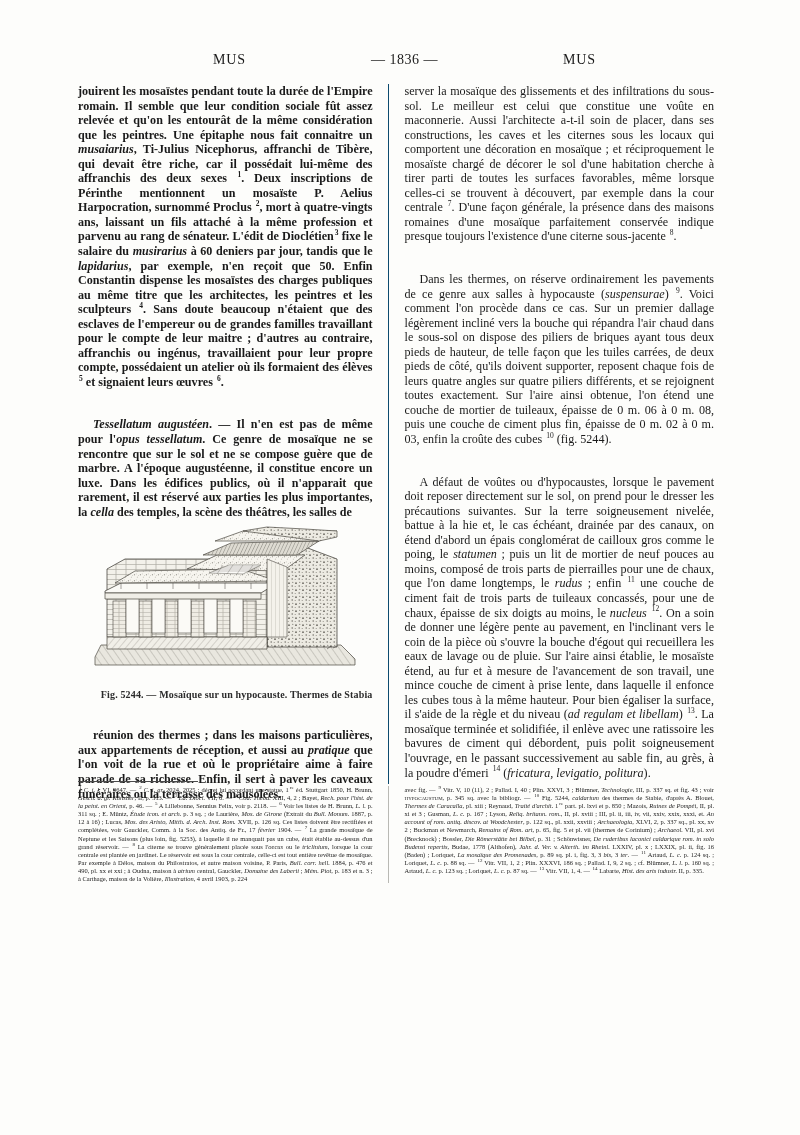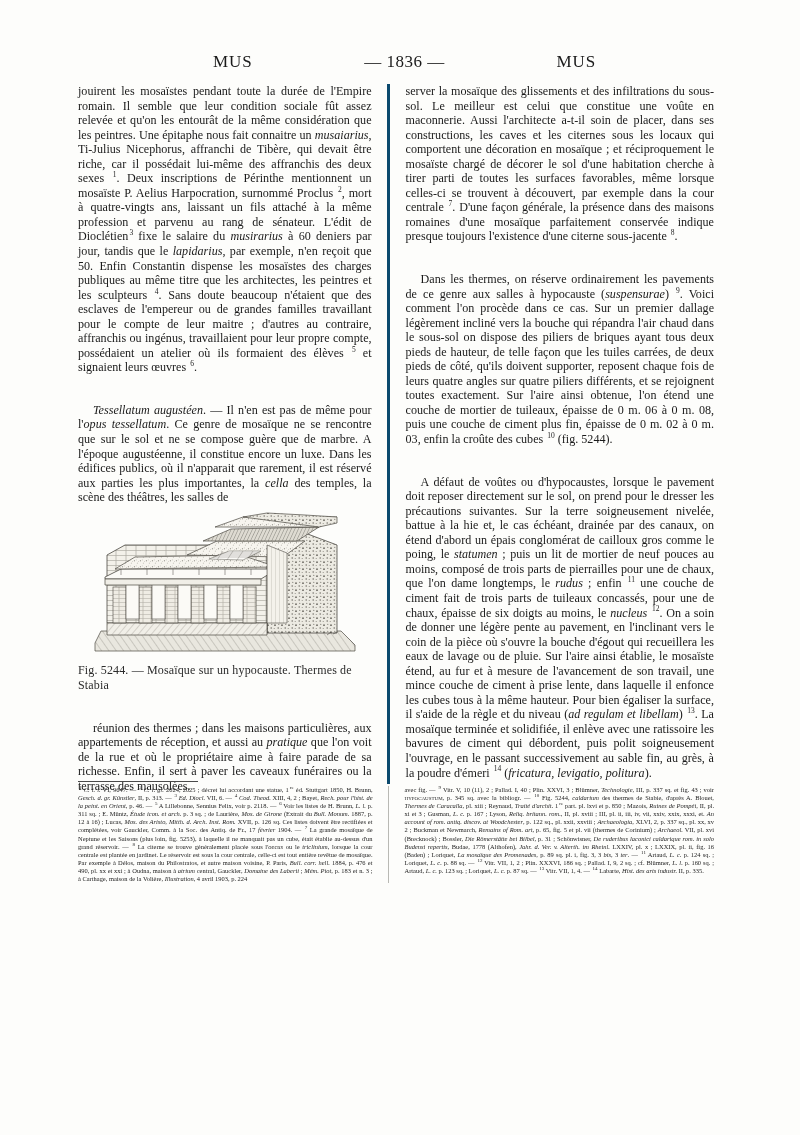--- a/index.html
+++ b/index.html
@@ -24,42 +24,42 @@
   }
   
   .running-head {
     position: absolute;
     left: 78px;
     top: 52px;
     width: 636px;
     display: flex;
     justify-content: space-between;
     align-items: center;
-    font-size: 17px;
+    font-size: 14px;
     letter-spacing: 0.9px;
   }
   .running-head .rh-left { margin-left: 135px; }
   .running-head .rh-right { margin-right: 118px; }
   .running-head .rh-center { letter-spacing: 0.5px; }
 
   
   .columns {
     position: absolute;
     left: 78px;
     top: 84px;
     width: 636px;
     height: 700px;
     display: flex;
     gap: 16px;
   }
   .col {
     width: 310px;
     position: relative;
   }
-  .col-left { border-right: 3px solid #0c4a6e; padding-right: 15px; width: 295px;}
+  .col-left { border-right: 1px solid #0c4a6e; padding-right: 15px; width: 295px; font-weight: bold;}
   .col-right { padding-left: 0px; }
 
   p.body {
     margin: 0;
     font-size: 12.1px;
     line-height: 14.55px;
     text-align: justify;
     text-justify: inter-word;
     hyphens: manual;
   }
@@ -78,23 +78,23 @@
     width: 100%;
   }
   .figure .fig-box {
     width: 268px;
     height: 148px;
     margin: 0 auto;
     position: relative;
     overflow: hidden;
   }
   .fig-caption {
-    margin-top: 4px;
-    text-align: left;
-    font-size: 12px;
+    margin-top: 16px;
+    text-align: right;
+    font-size: 10px;
     letter-spacing: 0.15px;
     color: #2b2b2b;
   }
 
   
   .footnote-rule {
     position: absolute;
     left: 78px;
     top: 781px;
     width: 120px;

